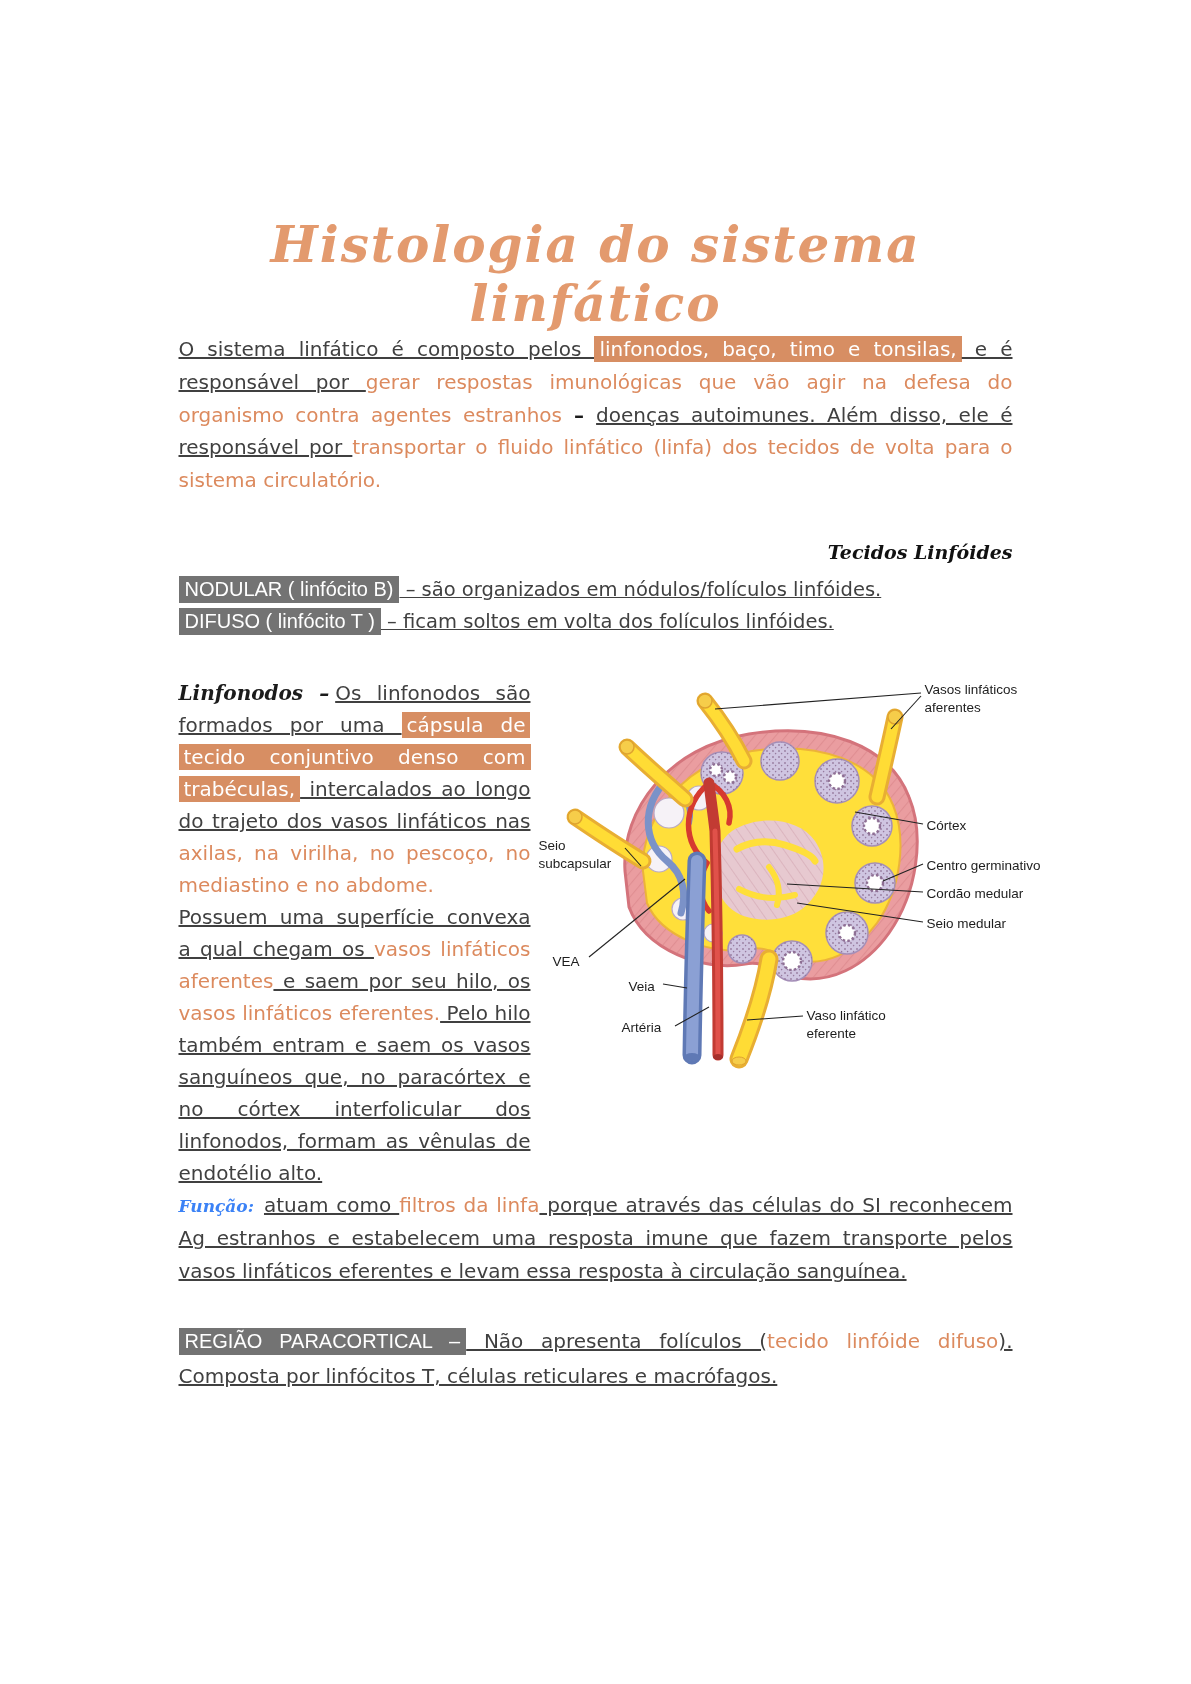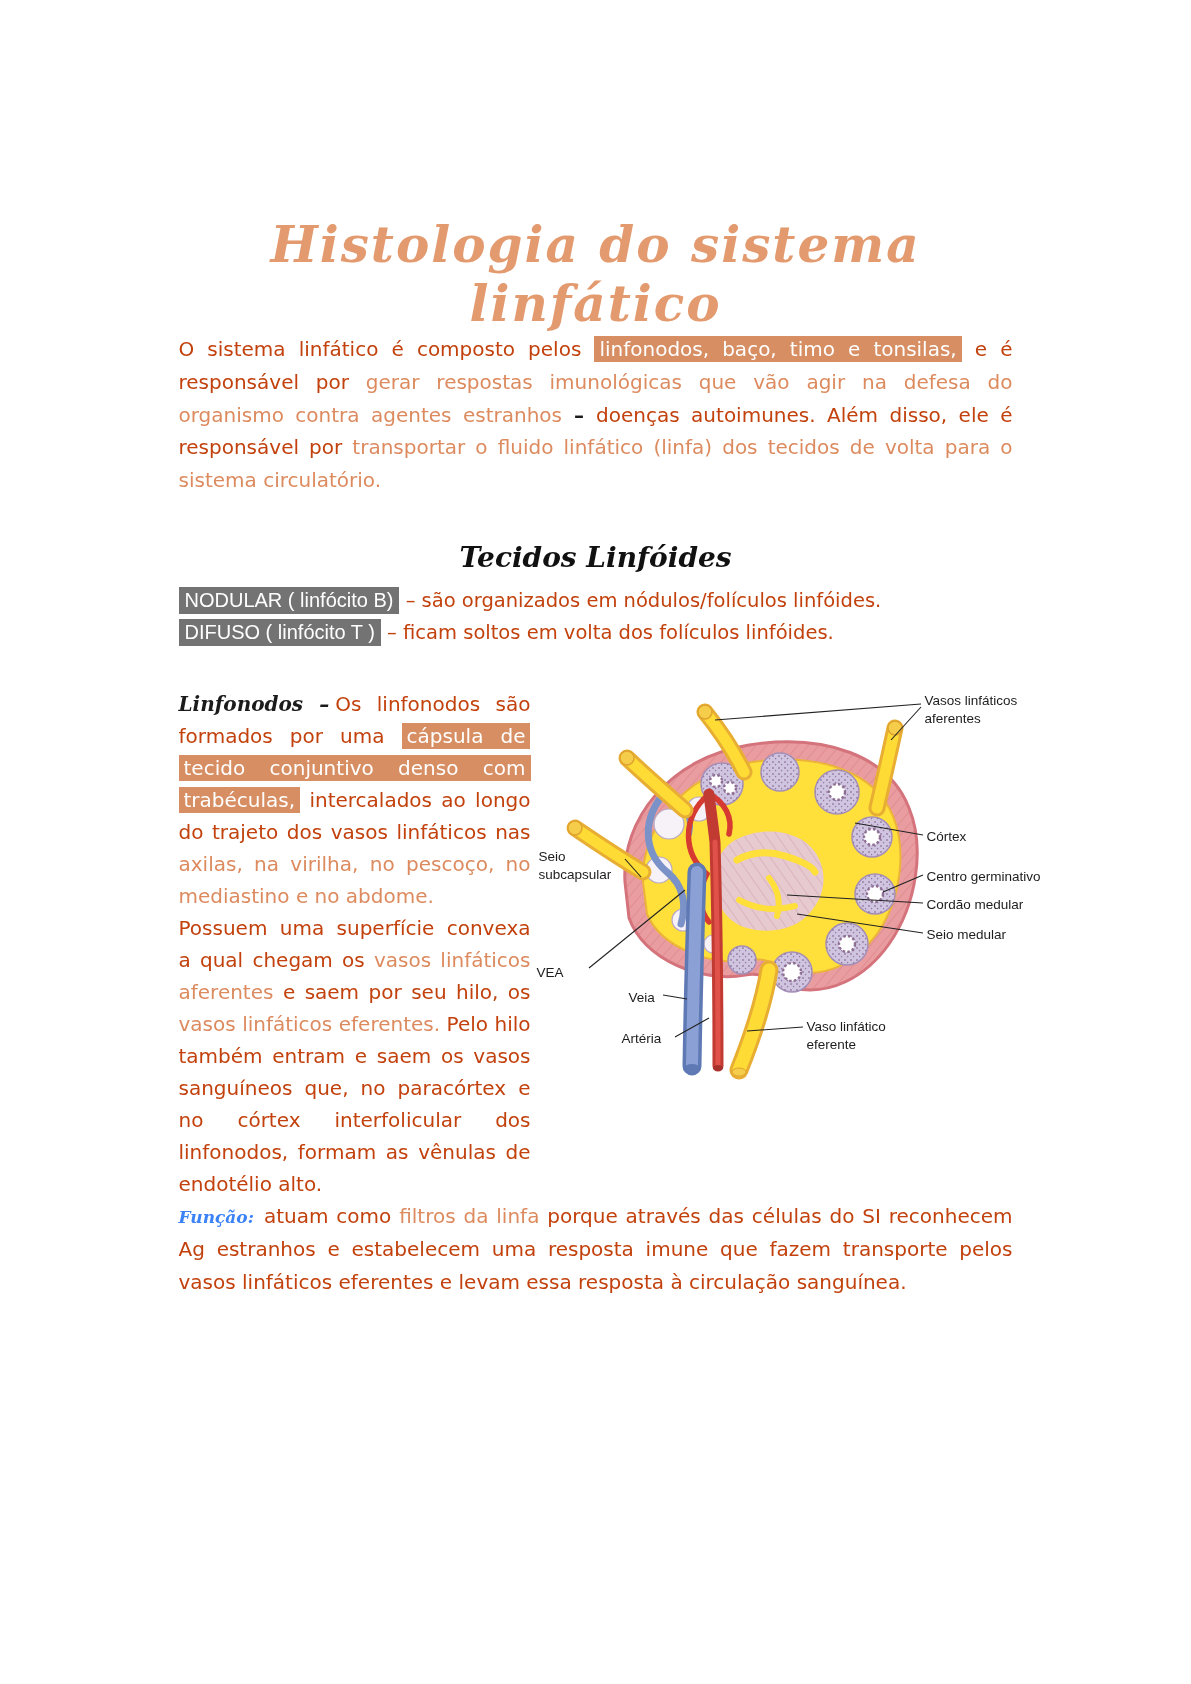--- a/index.html
+++ b/index.html
@@ -9,39 +9,39 @@
 
   .title{margin:0;padding-top:215px;text-align:center;
          font-family:"DejaVu Serif",serif;font-style:italic;font-weight:bold;
          font-size:50px;letter-spacing:2px;color:#E39A6E;}
 
   p.body{font-size:20px;line-height:1.64;margin:0;}
   .just{text-align:justify;}
 
   .intro{margin-top:28px;}
 
-  .section-heading{margin:44px 0 12px;text-align:center;
+  .section-heading{margin:44px 0 12px;text-align:right;
          font-family:"DejaVu Serif",serif;font-style:italic;font-weight:bold;
-         font-size:28px;color:#111;}
+         font-size:19px;color:#111;}
   .tecidos p{margin:0 0 3px;font-size:19.5px;line-height:1.42;}
 
   .linfonodos{position:relative;margin-top:42px;min-height:382px;}
   .linf-text{width:352px;}
   .linf-text p{font-size:20px;line-height:1.6;}
   .lead{font-family:"DejaVu Serif",serif;font-style:italic;font-weight:bold;
         font-size:20px;padding-right:6px;}
 
   .funcao{margin-top:16px;}
   .funcao-label{font-family:"DejaVu Serif",serif;font-style:italic;font-weight:bold;
         font-size:17px;color:#3b82f6;padding-right:10px;}
 
   .regioes{margin-top:36px;}
   .regioes p{margin:0 0 8px;line-height:1.78;}
 
-  .seg-n{color:#c2410c;}
+  .seg-n{color:#404040;text-decoration:underline;}
   .seg-b{color:#1b1b1b;font-weight:bold;}
   .seg-o{color:#DC8A5E;}
   .seg-h{background:#D78E63;color:#ffffff;padding:1px 5px;
          -webkit-box-decoration-break:clone;box-decoration-break:clone;}
   .seg-rh{background:#737373;color:#ffffff;padding:2px 6px 3px;
          font-family:"Liberation Sans",sans-serif;font-size:20px;
          -webkit-box-decoration-break:clone;box-decoration-break:clone;}
 
   figure.diagram{position:absolute;left:358px;top:-6px;width:632px;height:400px;margin:0;}
   figure.diagram svg{position:absolute;left:0;top:0;}
@@ -198,26 +198,27 @@
             <path d="M 266,345 L 210,349"></path>
           </g>
         </svg>
 
         <div class="dlabel" style="left:388px;top:10px;width:130px">Vasos linfáticos aferentes</div>
         <div class="dlabel" style="left:390px;top:146px">Córtex</div>
         <div class="dlabel" style="left:390px;top:186px">Centro germinativo</div>
         <div class="dlabel" style="left:390px;top:214px">Cordão medular</div>
         <div class="dlabel" style="left:390px;top:244px">Seio medular</div>
         <div class="dlabel" style="left:2px;top:166px;width:85px">Seio subcapsular</div>
-        <div class="dlabel" style="left:0;top:282px">VEA</div>
+        <div class="dlabel" style="left:16px;top:282px">VEA</div>
         <div class="dlabel" style="left:92px;top:307px">Veia</div>
         <div class="dlabel" style="left:85px;top:348px">Artéria</div>
         <div class="dlabel" style="left:270px;top:336px;width:110px">Vaso linfático eferente</div>
       </figure>
     </div>
 
     <p class="body just funcao"><span class="funcao-label">Função:</span><span><span class="seg-n">atuam como </span><span class="seg-o">filtros da linfa</span><span class="seg-n"> porque através das células do SI reconhecem Ag estranhos e estabelecem uma resposta imune que fazem transporte pelos vasos linfáticos eferentes e levam essa resposta à circulação sanguínea.</span></span></p>
 
     <div class="regioes">
+      <p class="body just"><span class="seg-rh">REGIÃO PARACORTICAL –</span><span class="seg-n"> Não apresenta folículos (</span><span class="seg-o">tecido linfóide difuso</span><span class="seg-n">). Composta por linfócitos T, células reticulares e macrófagos.</span></p>
     </div>
 
   </div>
 </div>
 
 </body></html>

